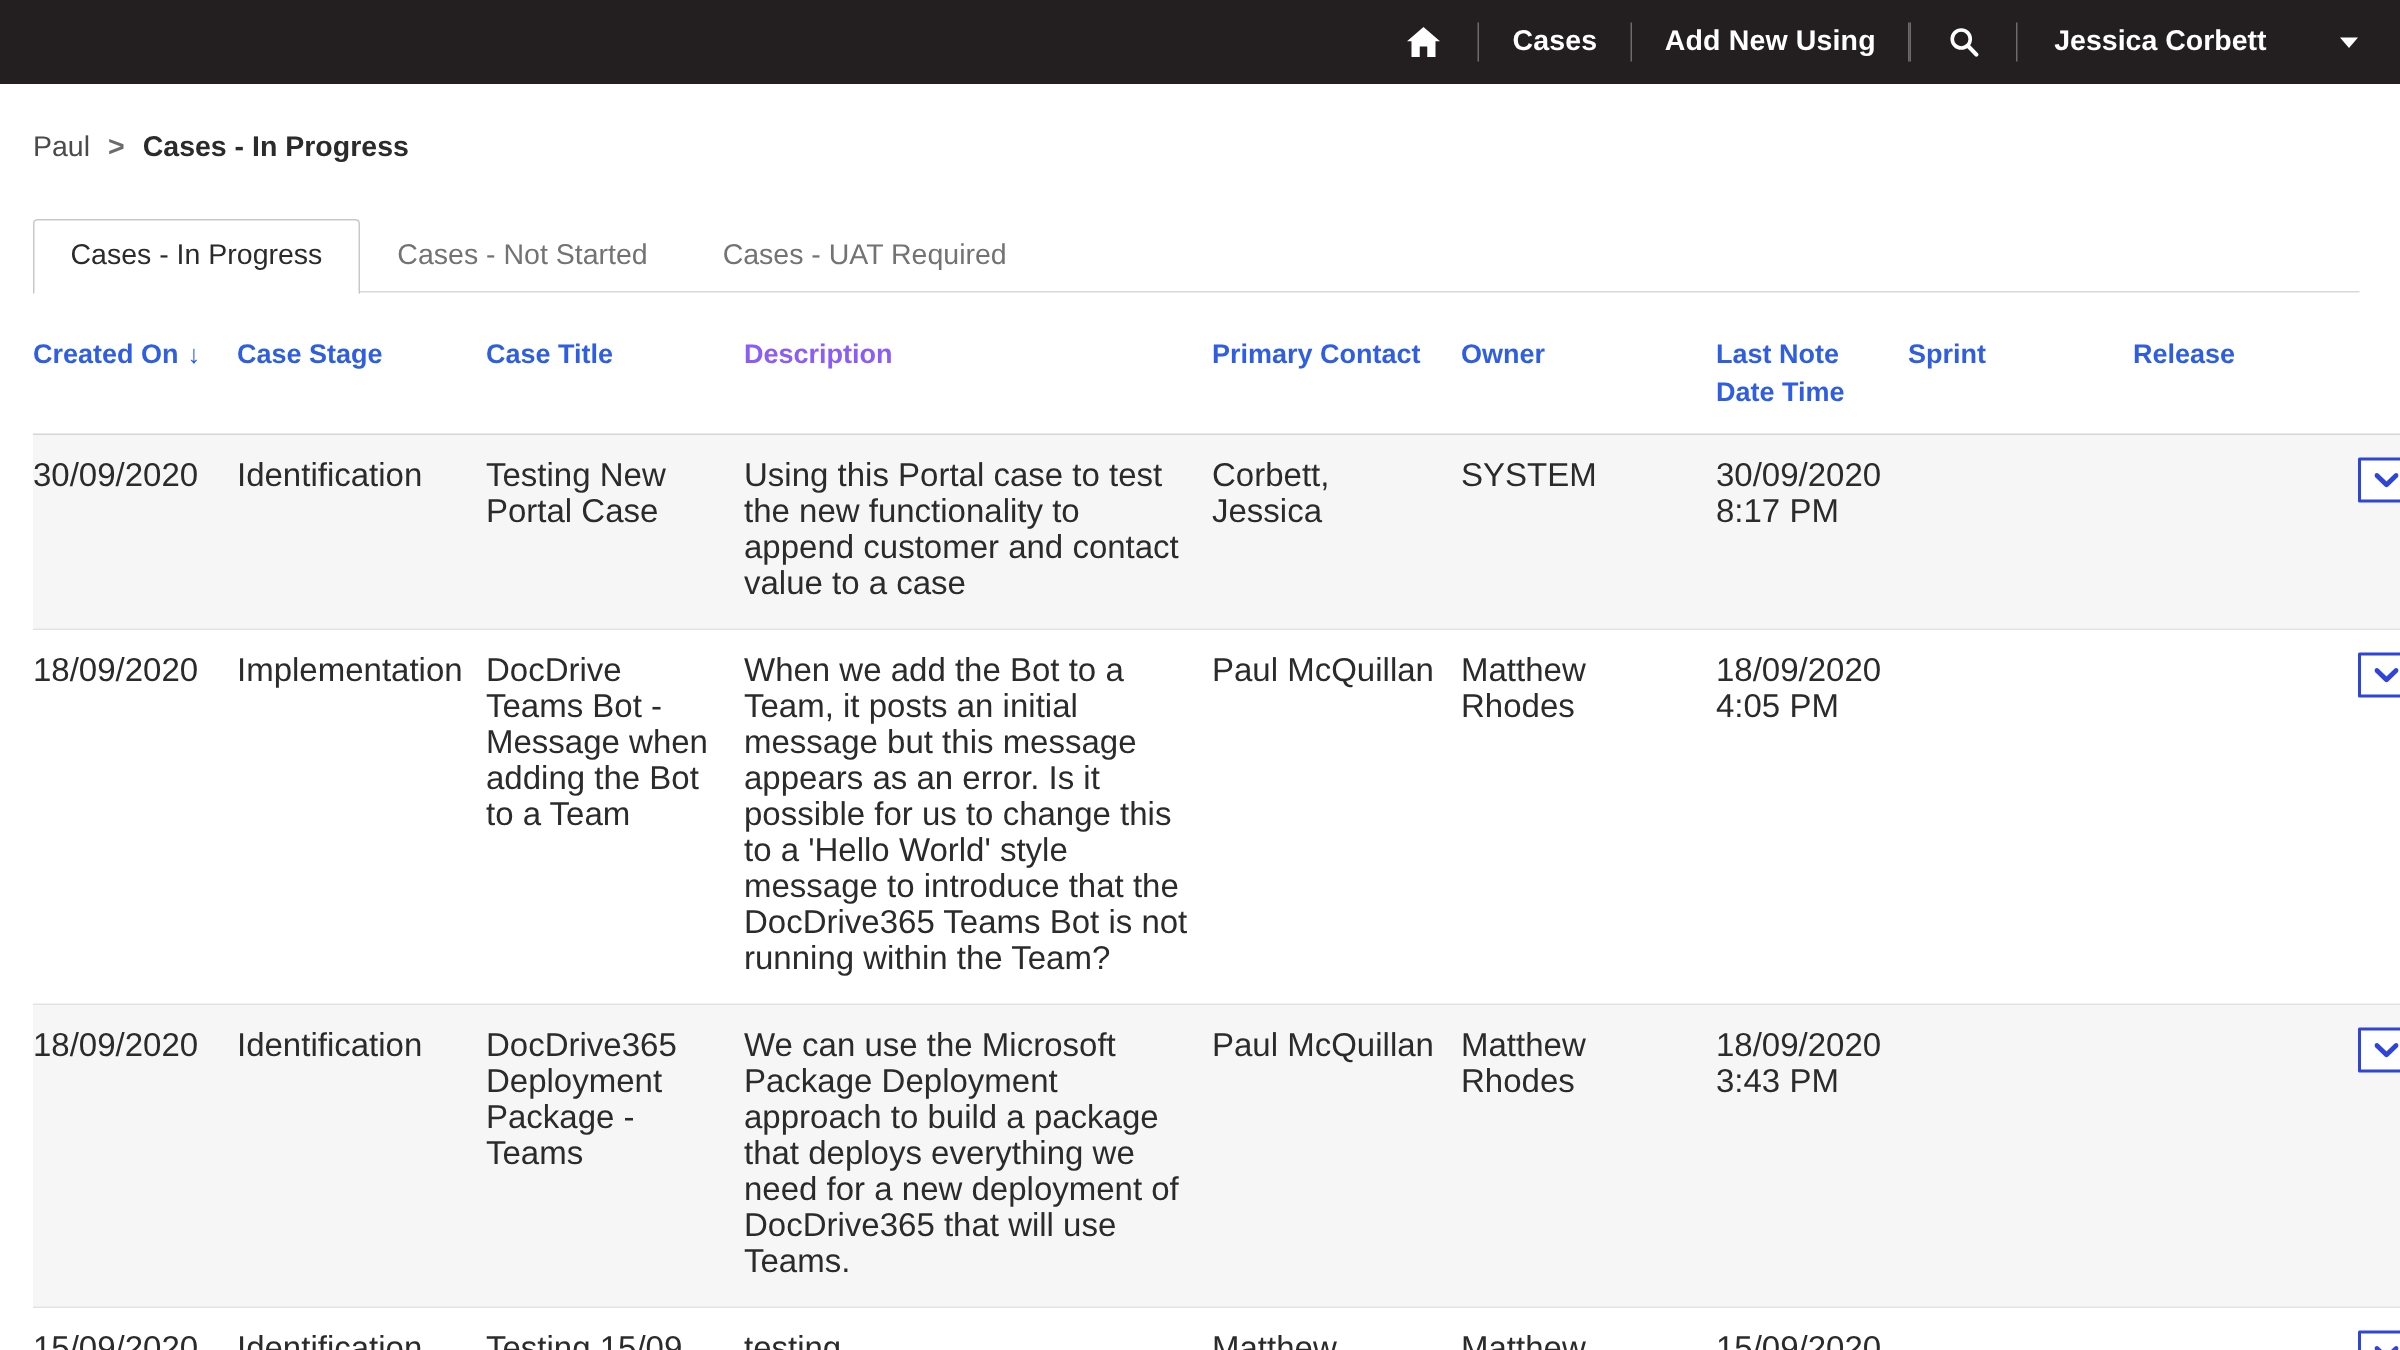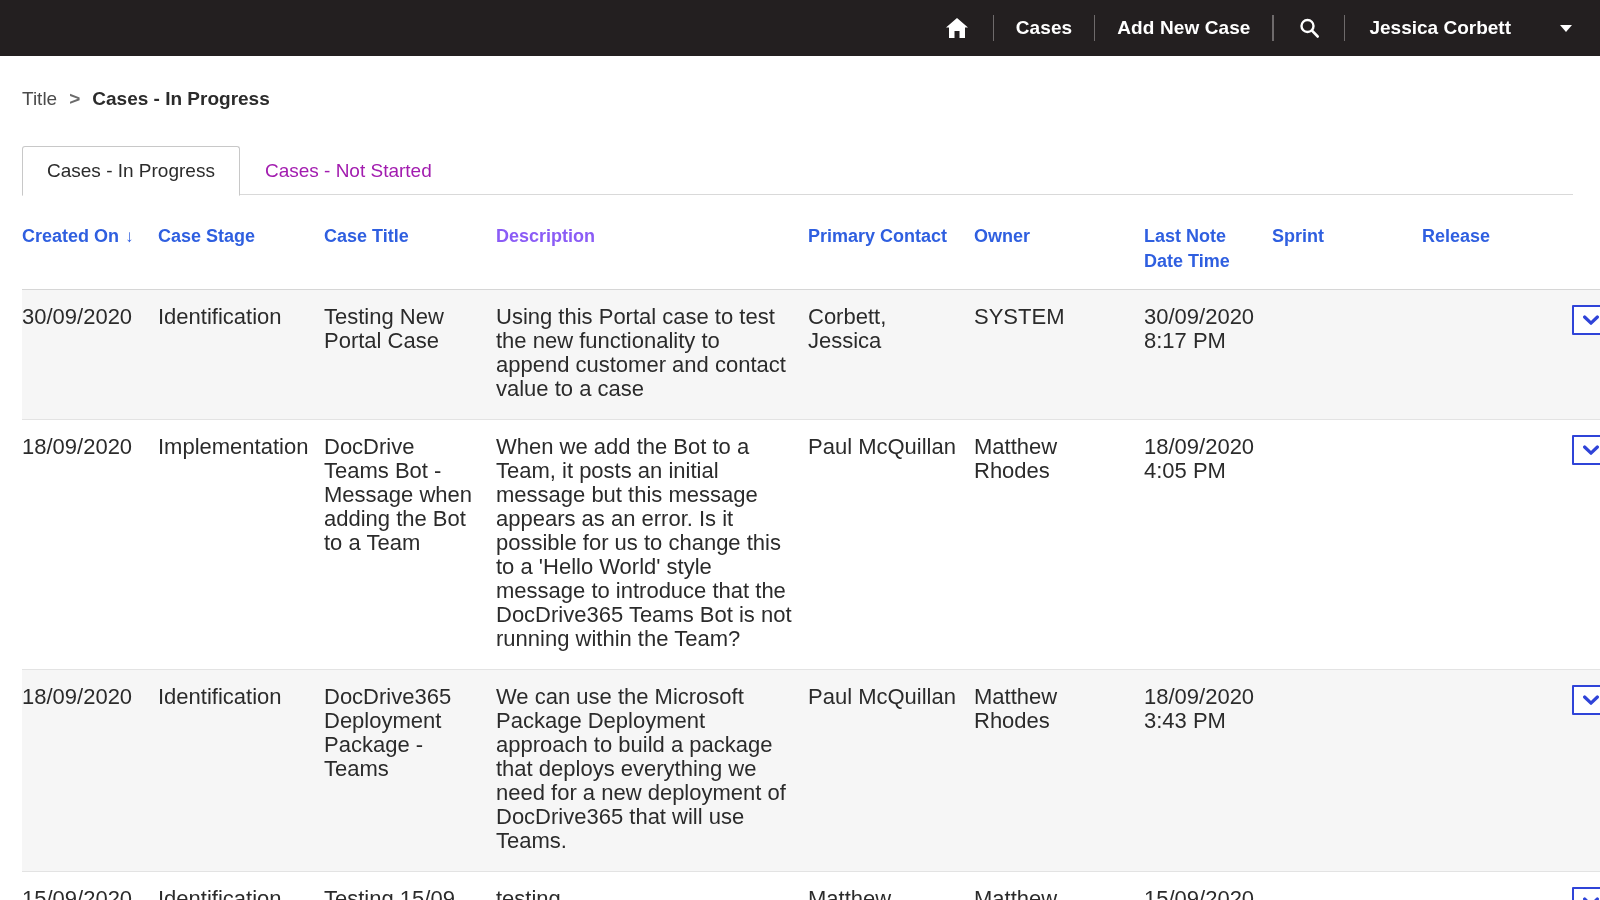--- a/index.html
+++ b/index.html
@@ -102,21 +102,21 @@
     position: relative;
     height: 49px;
   }
   .tabs {
     display: flex;
     align-items: flex-end;
     height: 49px;
   }
   .tab {
     font-size: 19px;
-    color: #a21caf;
+    color: #737373;
     padding: 0 24px;
     line-height: 48px;
     cursor: pointer;
     white-space: nowrap;
     border: 1px solid transparent;
     border-bottom: none;
     position: relative;
     background: transparent;
   }
   .tab.active {
@@ -218,21 +218,21 @@
           <path d="M12 1 L23 10.5 L20 10.5 L20 21 L14.5 21 L14.5 14 L9.5 14 L9.5 21 L4 21 L4 10.5 L1 10.5 Z" fill="#ffffff"></path>
         </svg>
       </div>
 
       <div class="nav-sep"></div>
 
       <div class="nav-item">Cases</div>
 
       <div class="nav-sep"></div>
 
-      <div class="nav-item">Add New Case</div>
+      <div class="nav-item">Add New Using</div>
 
       <div class="nav-sep"></div>
 
 
       <div class="nav-sep"></div>
 
       <div class="nav-icon-btn">
         <svg class="search-glyph" viewBox="0 0 22 22">
           <circle cx="9.5" cy="9" r="6" fill="none" stroke="#ffffff" stroke-width="2.4"></circle>
           <line x1="14" y1="13.6" x2="19.6" y2="19.4" stroke="#ffffff" stroke-width="2.8" stroke-linecap="round"></line>
@@ -243,29 +243,30 @@
 
       <div class="user-menu">
         <span class="user-name">Jessica Corbett</span>
         <span class="caret-down"></span>
       </div>
 
     </div>
   </div>
 
   <div class="breadcrumb">
-    <span class="crumb-link">Title</span>
+    <span class="crumb-link">Paul</span>
     <span class="crumb-sep">&gt;</span>
     <span class="crumb-current">Cases - In Progress</span>
   </div>
 
   <div class="tabs-wrap">
     <div class="tabs">
       <div class="tab active">Cases - In Progress</div>
       <div class="tab">Cases - Not Started</div>
+      <div class="tab">Cases - UAT Required</div>
     </div>
     <div class="tabs-rule"></div>
   </div>
 
   <div class="table-area">
     <table class="grid">
       <colgroup>
         <col class="c-created">
           <col class="c-stage">
           <col class="c-title">

